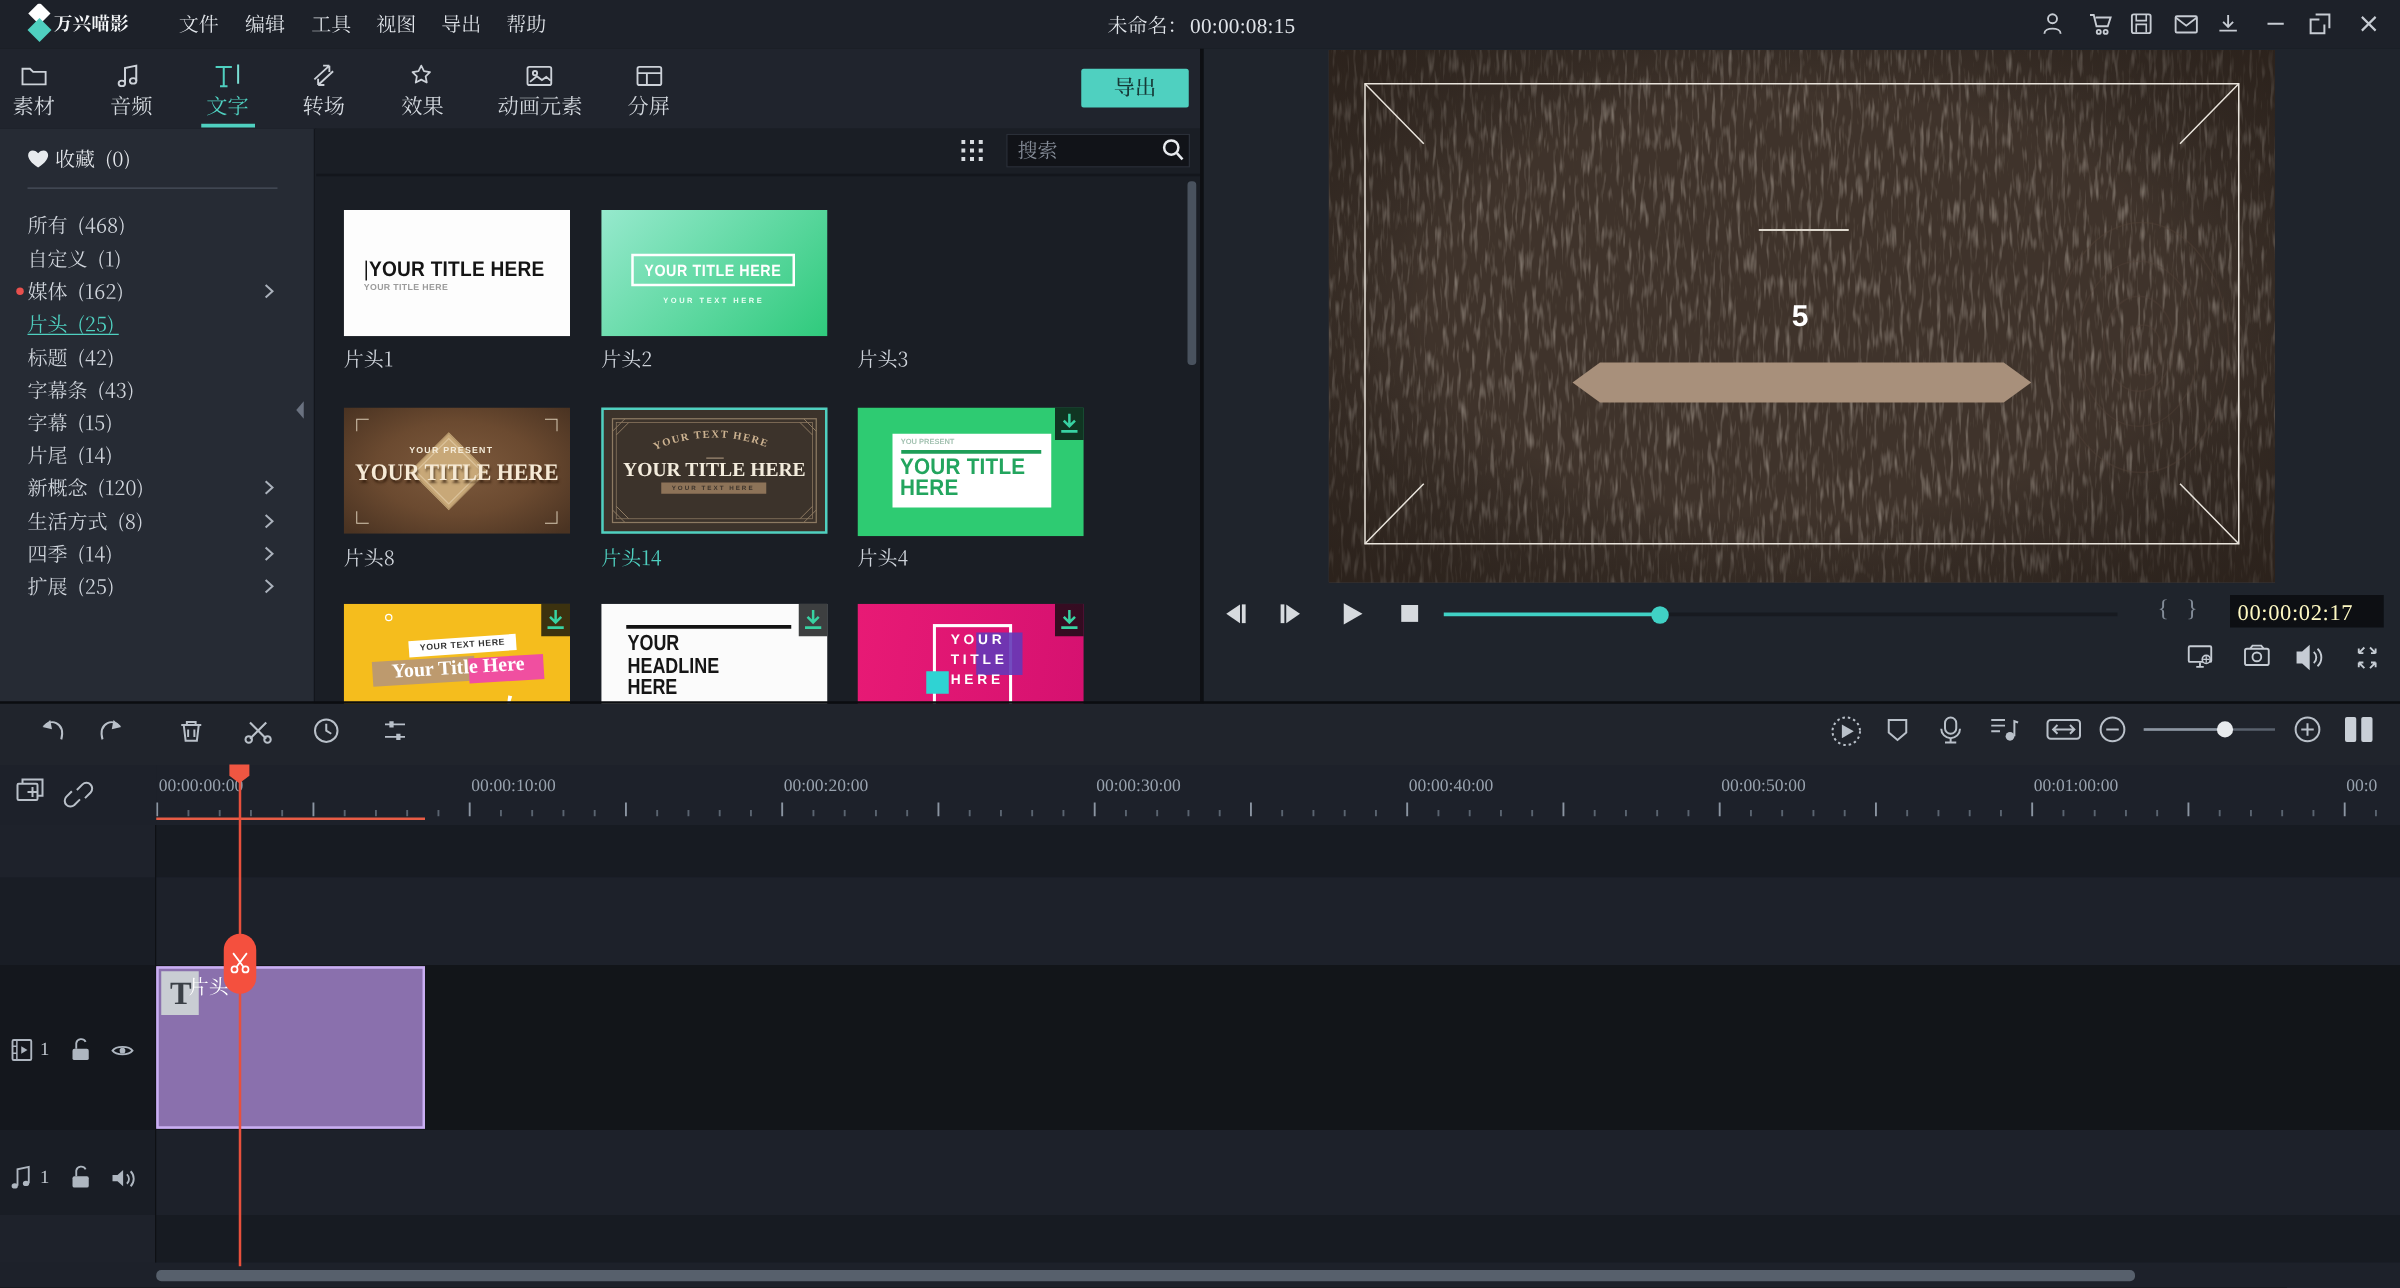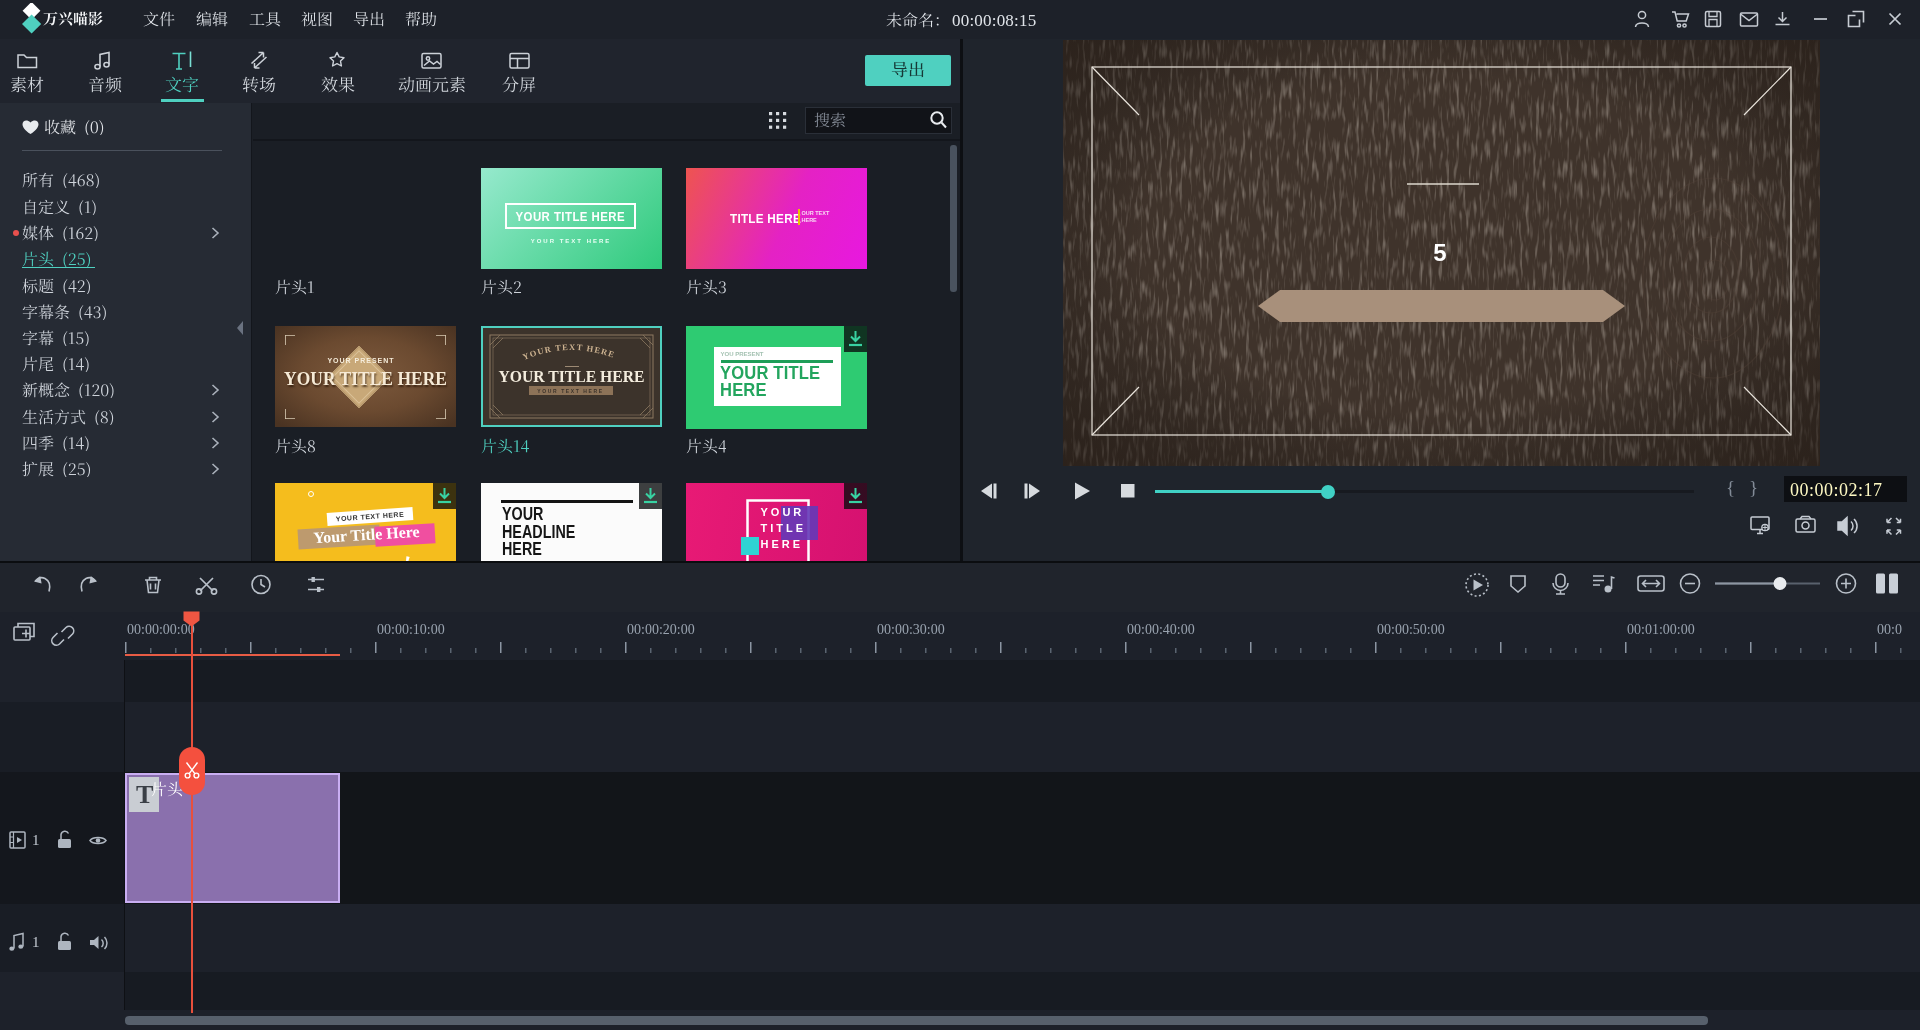--- a/index.html
+++ b/index.html
@@ -411,32 +411,33 @@
       <g transform="scale(1,-1)">
         <use href="#g25628_400" x="0"></use>
         <use href="#g32034_400" x="1000"></use>
       </g>
     </svg>
 <svg class="abs" style="left:929px;top:110px" width="19" height="20" viewBox="0 0 19 20" fill="none" stroke="#e8ebef" stroke-width="2">
 <circle cx="8" cy="8" r="5.7"></circle>
       <path d="M12.5 12.5 L17 17.5"></path>
     </svg>
 <div class="abs" style="left:950px;top:145px;width:7px;height:147px;background:#49525e;border-radius:3px"></div>
+<div class="abs" style="left:275px;top:168px;width:181px;height:101px;overflow:hidden">
+      <div class="abs" style="left:0;top:0;width:100%;height:100%;background:#fdfdfd"></div>
+<div class="abs" style="left:16px;top:38px;width:150px;text-align:left">
+<div style="font:bold 17px 'Liberation Sans';color:#141414;letter-spacing:0.2px;white-space:nowrap;transform:scaleX(0.9);transform-origin:left"><span style="font-weight:400">|</span>YOUR TITLE HERE</div>
+<div style="margin-top:1px;font:bold 7px 'Liberation Sans';color:#9b9b9b;letter-spacing:0.3px">YOUR TITLE HERE</div>
+      </div>
+    </div>
 <div class="abs" style="left:480.5px;top:168px;width:181px;height:101px;overflow:hidden">
       <div class="abs" style="left:0;top:0;width:100%;height:100%;background:linear-gradient(135deg,#96e9cd,#2fca7c)"></div>
 <div class="abs" style="left:24px;top:35px;width:131px;height:26px;border:2px solid #fff;display:flex;align-items:center;justify-content:center">
 <div style="font:bold 13px 'Liberation Sans';color:#fff;letter-spacing:0.5px;transform:scaleX(0.88)">YOUR TITLE HERE</div>
       </div>
 <div class="abs" style="left:0;top:70px;width:100%;text-align:center;font:bold 6px 'Liberation Sans';color:#eafff5;letter-spacing:2px">YOUR TEXT HERE</div>
-    </div>
-<div class="abs" style="left:685.5px;top:168px;width:181px;height:101px;overflow:hidden">
-      <div class="abs" style="left:0;top:0;width:100%;height:100%;background:linear-gradient(115deg,#ee5450,#e422c4 55%,#e818e0)"></div>
-<div class="abs" style="left:44px;top:43px;font:bold 13px 'Liberation Sans';color:#fff;letter-spacing:0.3px;transform:scaleX(0.9);transform-origin:left">TITLE HERE</div>
-<div class="abs" style="left:112px;top:41px;width:2.5px;height:16px;background:#e8c400"></div>
-<div class="abs" style="left:116px;top:42px;font:bold 5.5px 'Liberation Sans';color:#f7d9f3;line-height:7px">OUR TEXT<br>HERE</div>
     </div>
 <div class="abs" style="left:275px;top:326px;width:181px;height:101px;overflow:hidden">
       <div class="abs" style="left:0;top:0;width:100%;height:100%;background:radial-gradient(ellipse at 50% 48%,#7d5a3d 0%,#6b4a30 50%,#4a3322 95%)"></div>
 <div class="abs" style="left:62px;top:29px;width:44px;height:44px;background:#c8a878;transform:rotate(45deg);box-shadow:0 0 0 1px #b2946a inset, 0 0 0 3px #c8a878 inset, 0 0 0 4px #dbc29a inset"></div>
 <div class="abs" style="left:0;top:31px;width:172px;text-align:center;font:bold 7px 'Liberation Sans';color:#f5ecda;letter-spacing:1px">YOUR PRESENT</div>
 <div class="abs" style="left:0;top:42px;width:181px;text-align:center;font:bold 19px 'Liberation Serif';color:#f6ead6;text-shadow:1px 2px 2px rgba(40,20,5,0.7);transform:scaleX(0.92);white-space:nowrap">YOUR TITLE HERE</div>
 <svg class="abs" style="left:10px;top:9px" width="161" height="84" viewBox="0 0 161 84" fill="none" stroke="#d9cbb4" stroke-width="1.6">
 <path d="M0 10 V0 h10 M151 0 h10 v10 M161 74 v10 h-10 M10 84 H0 v-10"></path>
       </svg>
     </div>

